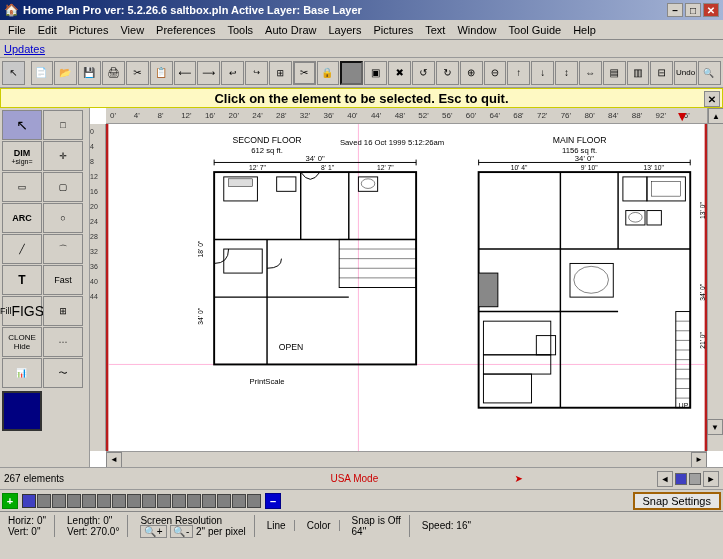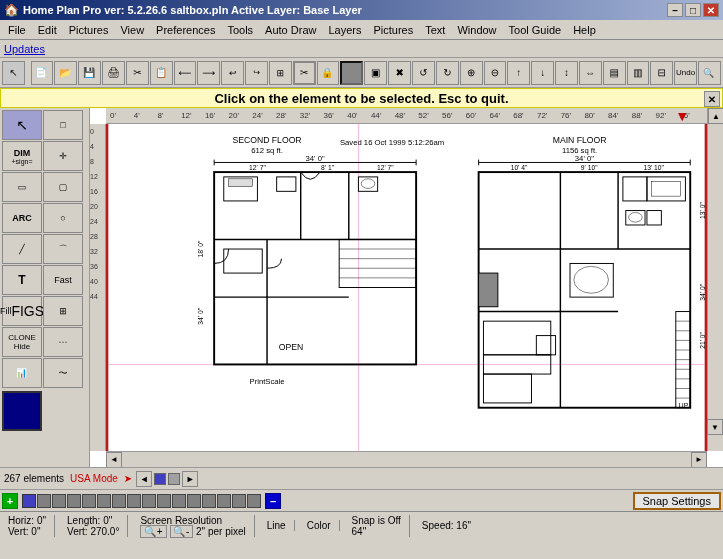--- a/index.html
+++ b/index.html
@@ -536,21 +536,21 @@
     </div>
 
     <div id="bottom-scrollbar">
       <div class="scroll-arrow">◄</div>
       <div style="flex:1;"></div>
       <div class="scroll-arrow">►</div>
     </div>
   </div>
 </div>
 
-<div style="height: 22px; background: rgb(212, 208, 200); display: flex; align-items: center; border-top: 1px solid rgb(153, 153, 153); padding: 0px 4px; flex-wrap: nowrap;">
+<div style="height: 22px; background: rgb(212, 208, 200); display: flex; align-items: center; border-top: 1px solid rgb(153, 153, 153); padding: 0px 4px; flex-wrap: nowrap; justify-content: space-between;">
   <span style="font-size:10px; margin-right:6px;">267 elements</span>
   <br>
   <span style="font-size:10px; color:#cc0000; margin-right:6px;">USA Mode</span>
   <span style="color:#cc0000; font-size:10px;">➤</span>
   <div style="margin-left:4px; display:flex; align-items:center;">
     <div class="page-nav-btn">◄</div>
     <div style="display:flex; gap:2px; padding:0 2px;">
       <div class="page-dot active"></div>
       <div class="page-dot"></div>
     </div>

